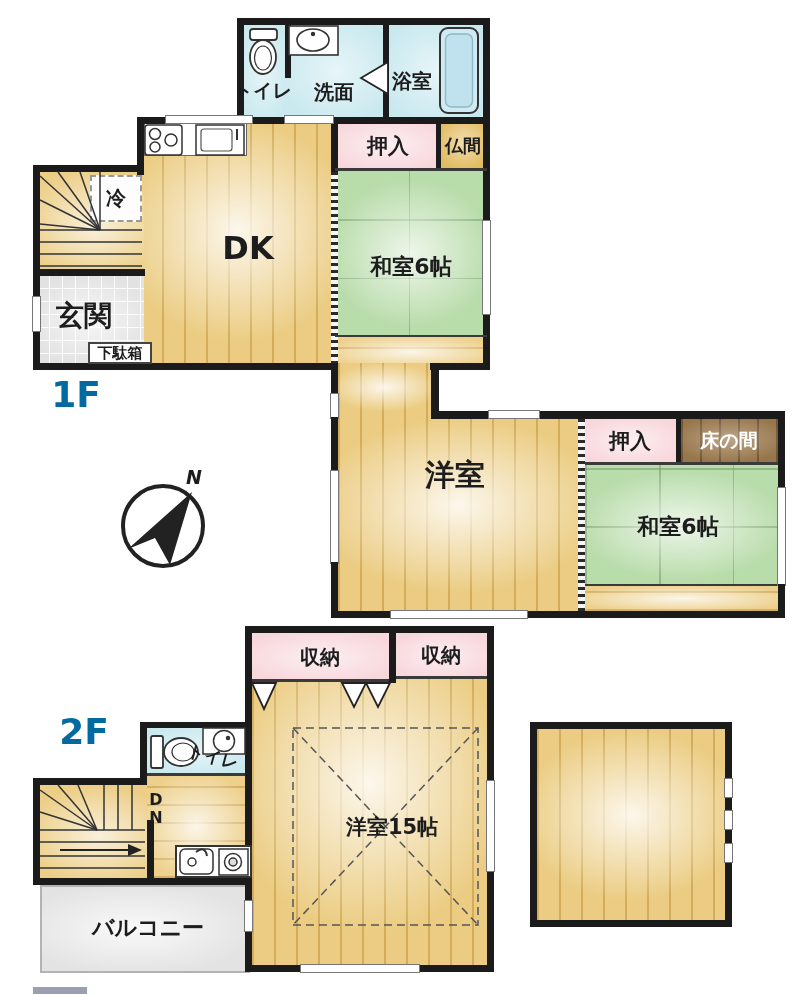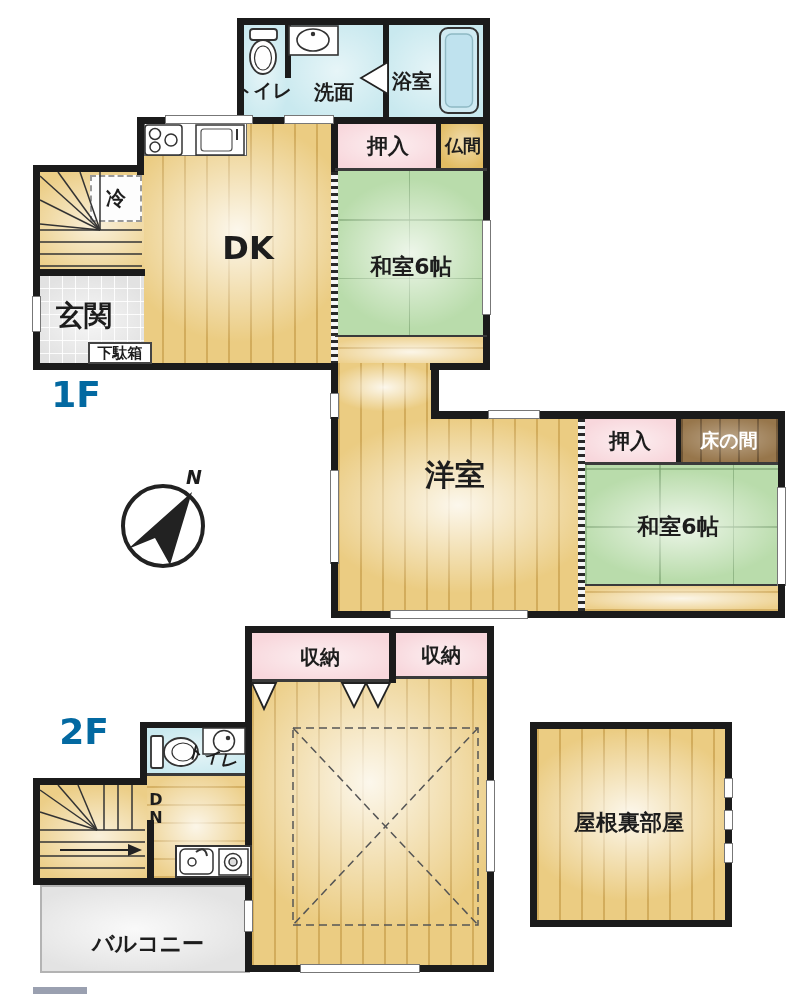--- a/index.html
+++ b/index.html
@@ -287,19 +287,19 @@
   <div class="lbl" style="left:630px; top:441px; font-size:21px;">押入</div>
   <div class="lbl" style="left:729px; top:441px; font-size:19px; color:#fff;">床の間</div>
   <div class="lbl" style="left:678px; top:527px; font-size:22px;">和室6帖</div>
 
   <div class="floor-tag" style="left:84px; top:731px; font-size:36px;">2F</div>
   <div class="lbl" style="left:213px; top:757px; font-size:17px; transform:translate(-50%,-50%) rotate(15deg);">トイレ</div>
   <div class="lbl" style="left:156px; top:809px; font-size:16px; width:15px; white-space:normal; word-break:break-all; line-height:1.1; text-align:center;">DN</div>
   <div class="lbl" style="left:320px; top:657px; font-size:20px;">収納</div>
   <div class="lbl" style="left:441px; top:655px; font-size:20px;">収納</div>
   <div class="lbl" style="left:392px; top:828px; font-size:21px; text-align:center; line-height:1.3;">
+    <div>洋室15帖</div>
   </div>
-  <div class="lbl" style="left:148px; top:928px; font-size:22px;margin-top:16px;">バルコニー</div>
-  <div class="lbl" style="left:629px; top:823px; font-size:22px;">屋根裏部屋</div>
+  <div class="lbl" style="left:148px; top:928px; font-size:22px;">バルコニー</div>
   <div class="lbl" style="left:194px; top:477px; font-size:19px; font-style:italic;">N</div>
 
 
 </div>
 
 </body></html>

